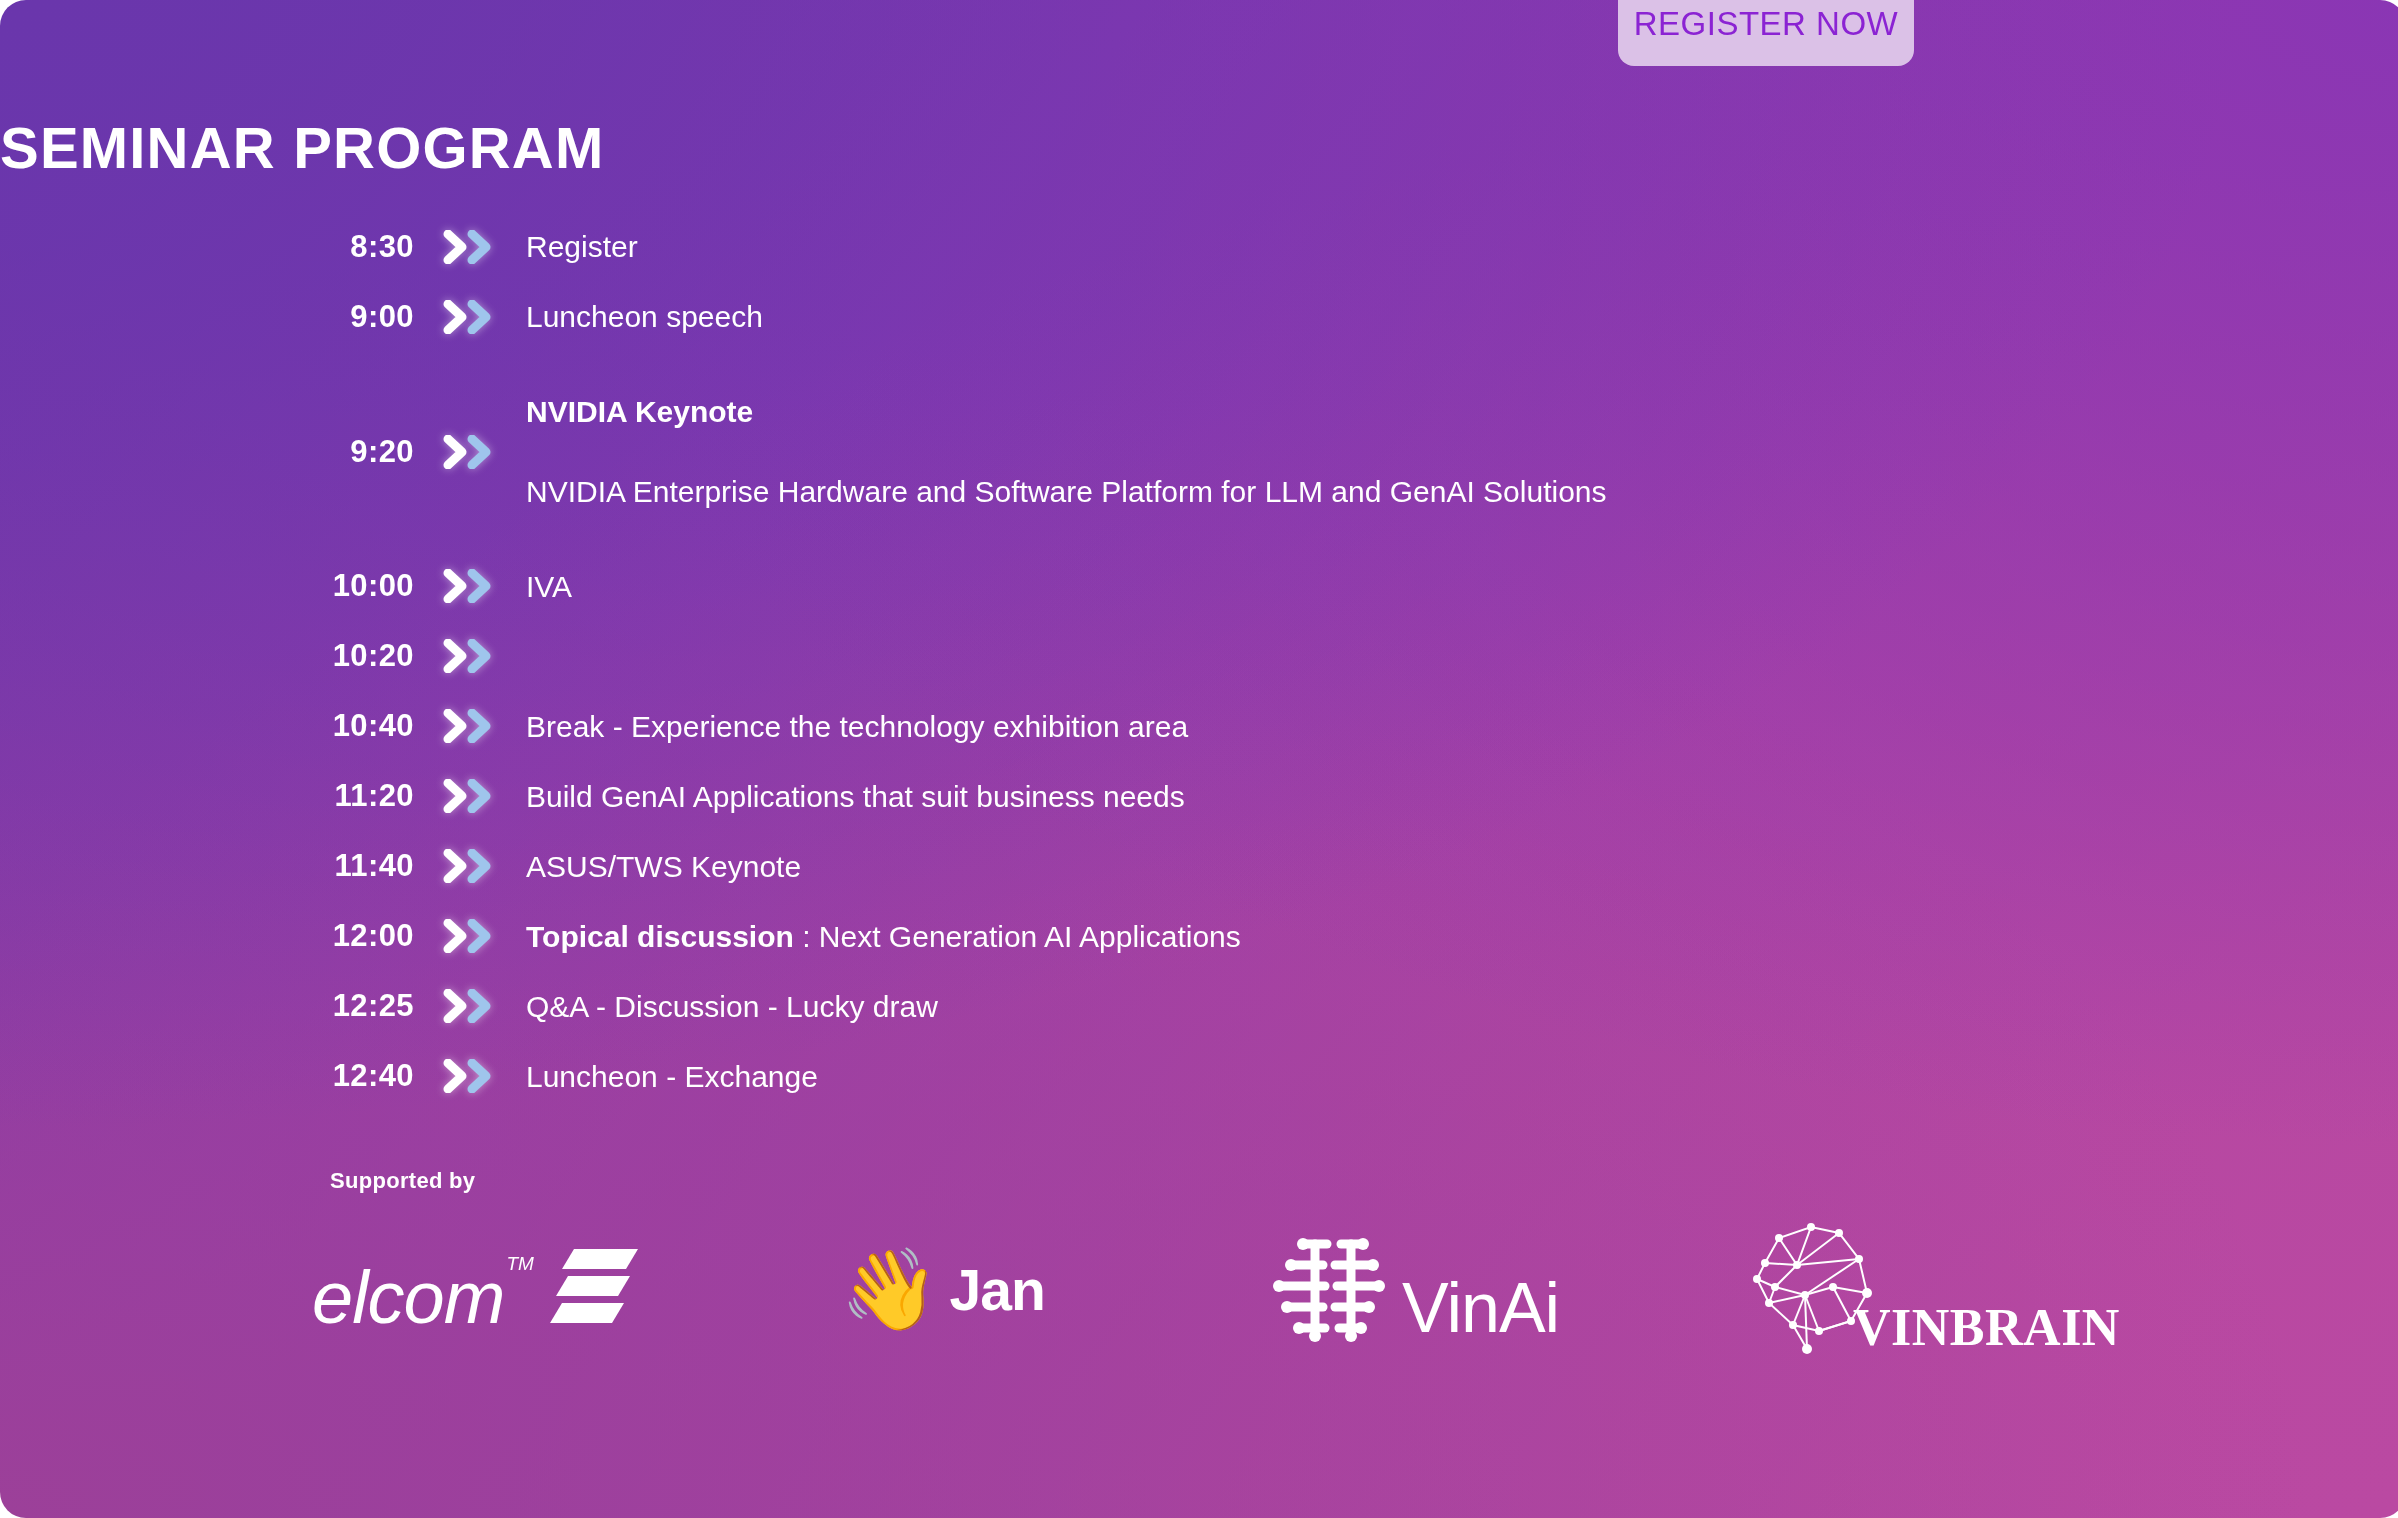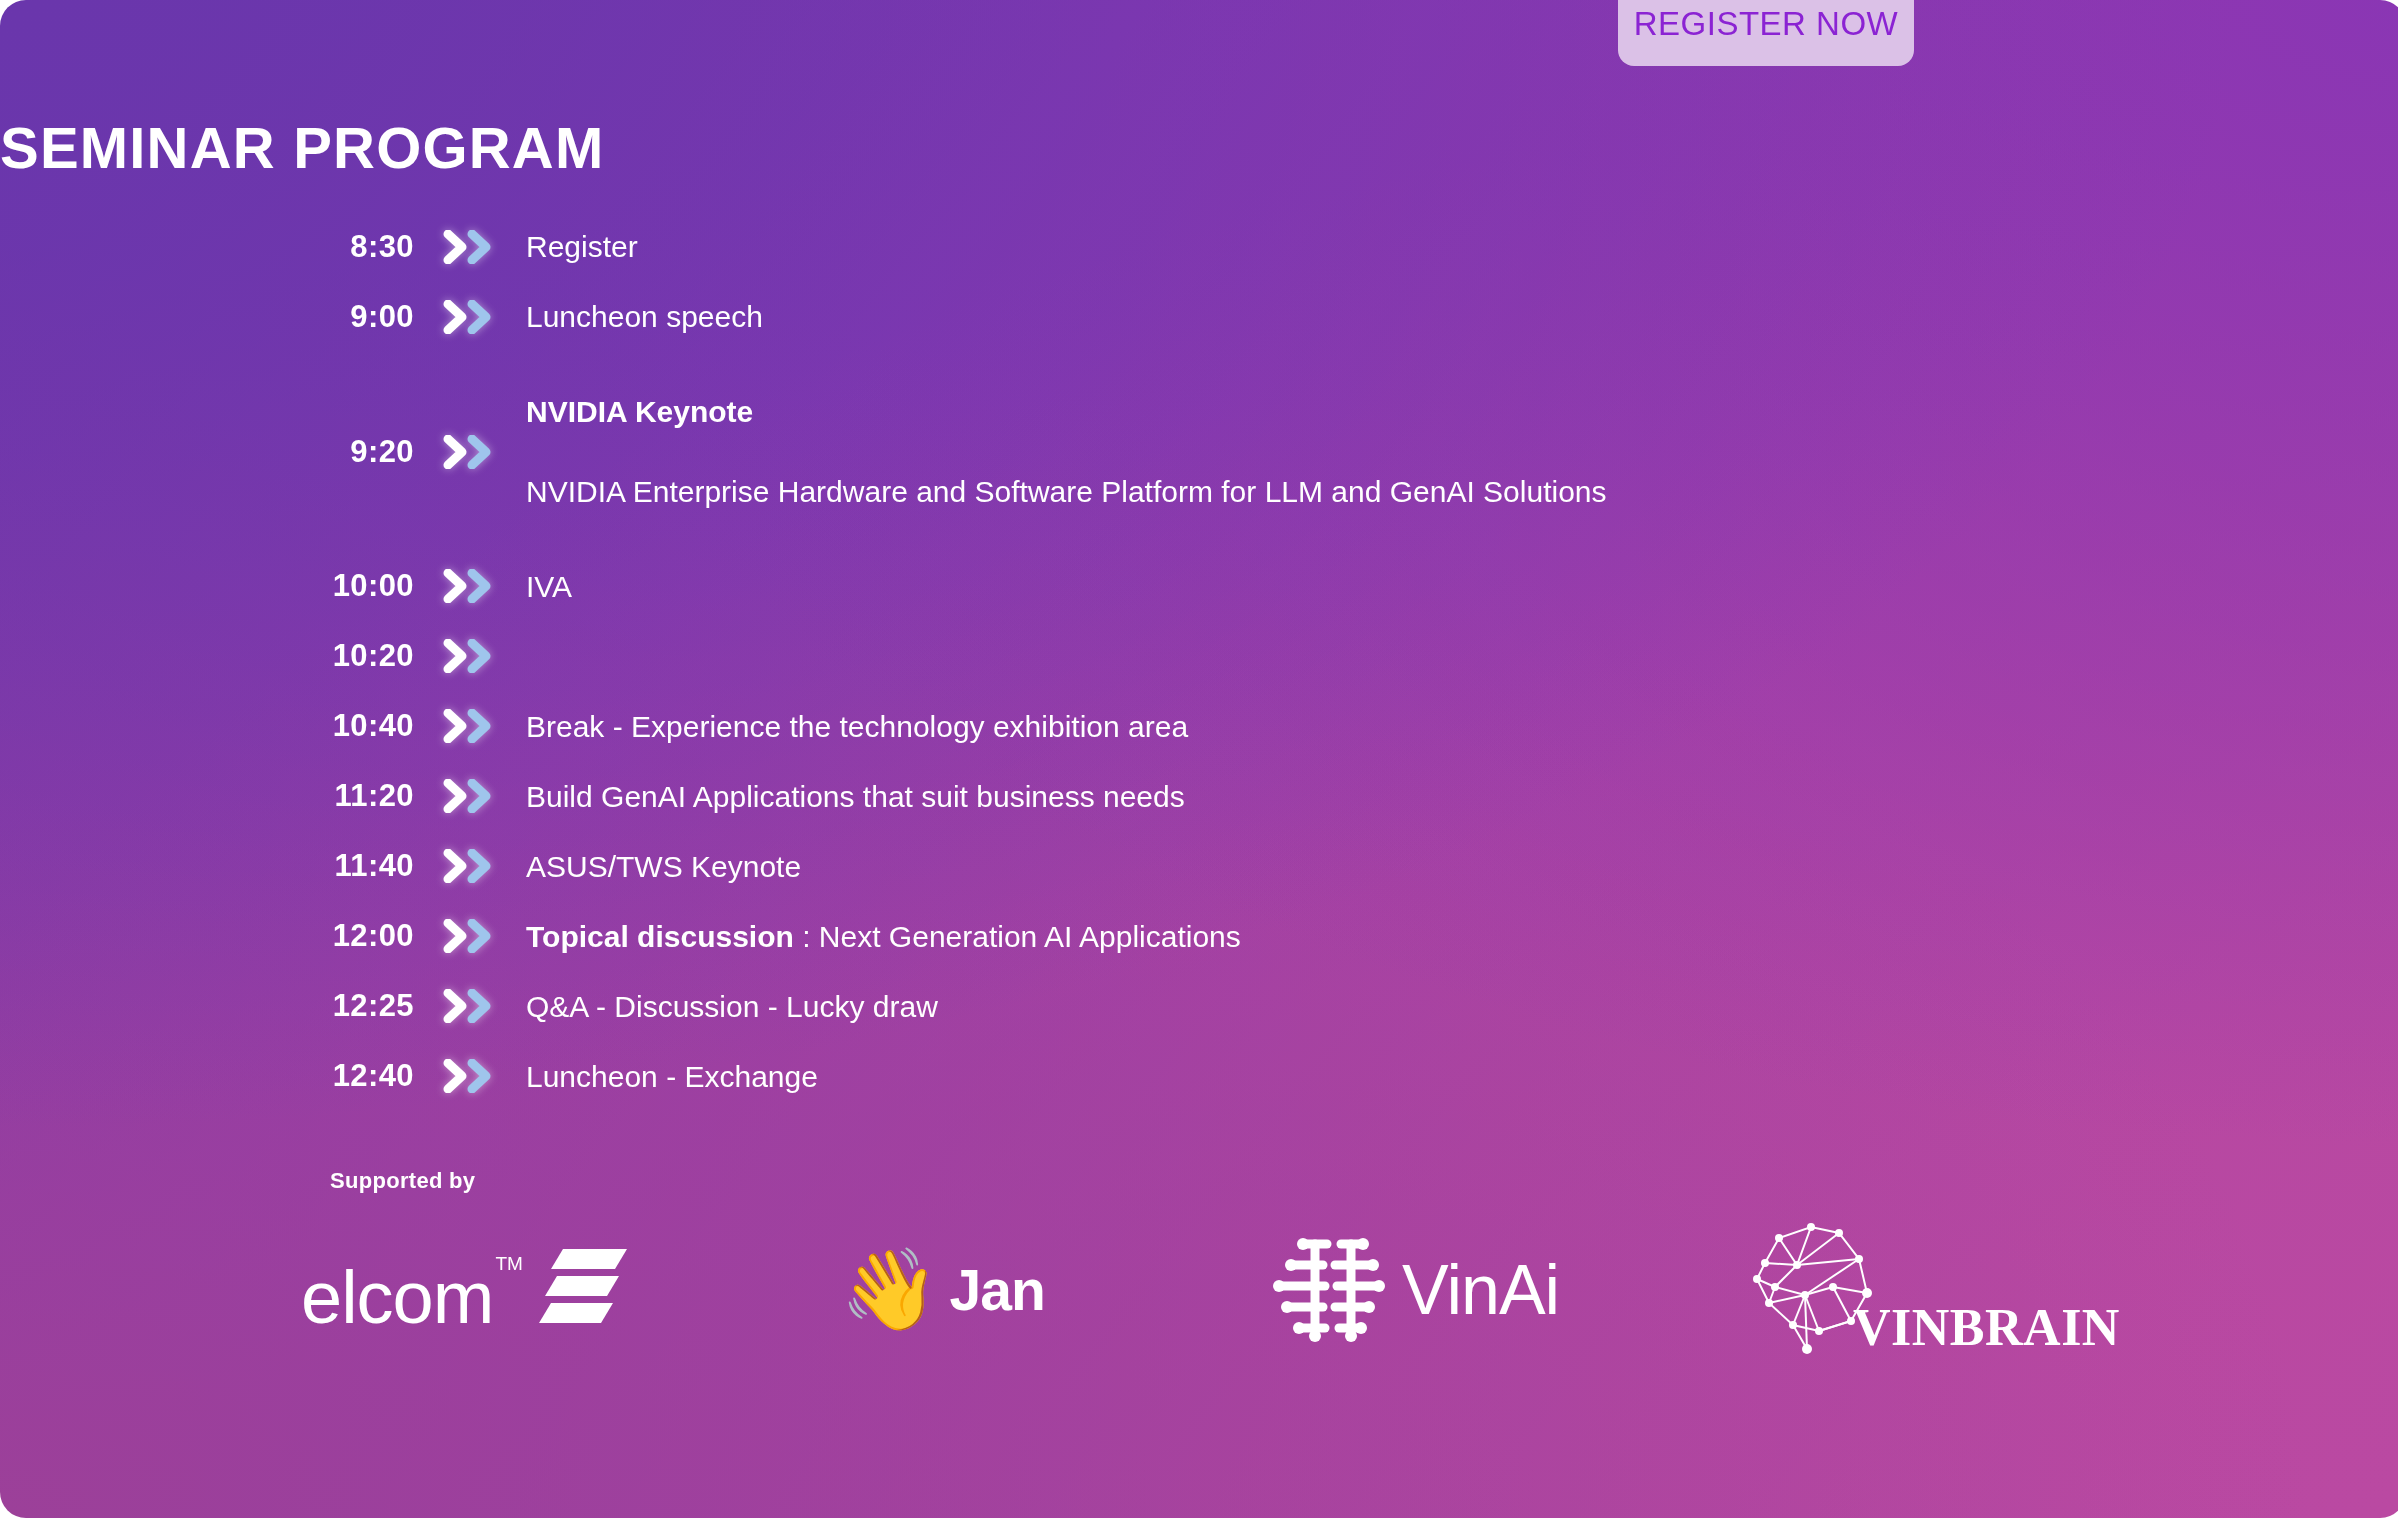--- a/index.html
+++ b/index.html
@@ -129,21 +129,21 @@
     width: 1830px;
     height: 150px;
   }
   .logo-item {
     position: absolute;
     top: 0;
     height: 150px;
     display: flex;
     align-items: center;
   }
-  .logo-elcom   { left: 1px; }
+  .logo-elcom   { left: 12px; font-style: italic; }
   .logo-jan     { left: 540px; }
   .logo-vinai   { left: 965px; }
   .logo-vinbrain{ left: 1435px; }
 
   .elcom-wrap { display: flex; align-items: flex-end; }
   .elcom-word {
     color: #ffffff;
     font-family: "Liberation Sans", sans-serif;
     font-size: 74px;
     font-weight: 400;
@@ -163,21 +163,21 @@
   .jan-wrap { display: flex; align-items: center; }
   .jan-hand { font-size: 80px; line-height: 1; margin-right: 10px; }
   .jan-word {
     color: #ffffff;
     font-family: Liberation Sans, sans-serif;
     font-size: 57px;
     font-weight: bold;
     letter-spacing: -1px;
   }
 
-  .vinai-wrap { display: flex; align-items: center; }
+  .vinai-wrap { display: flex; align-items: flex-end; }
   .vinai-word {
     color: #ffffff;
     font-family: "Liberation Sans", sans-serif;
     font-size: 70px;
     font-weight: 400;
     letter-spacing: -1px;
     margin-left: 12px;
   }
 
   .vinbrain-wrap { display: flex; align-items: flex-end; }

